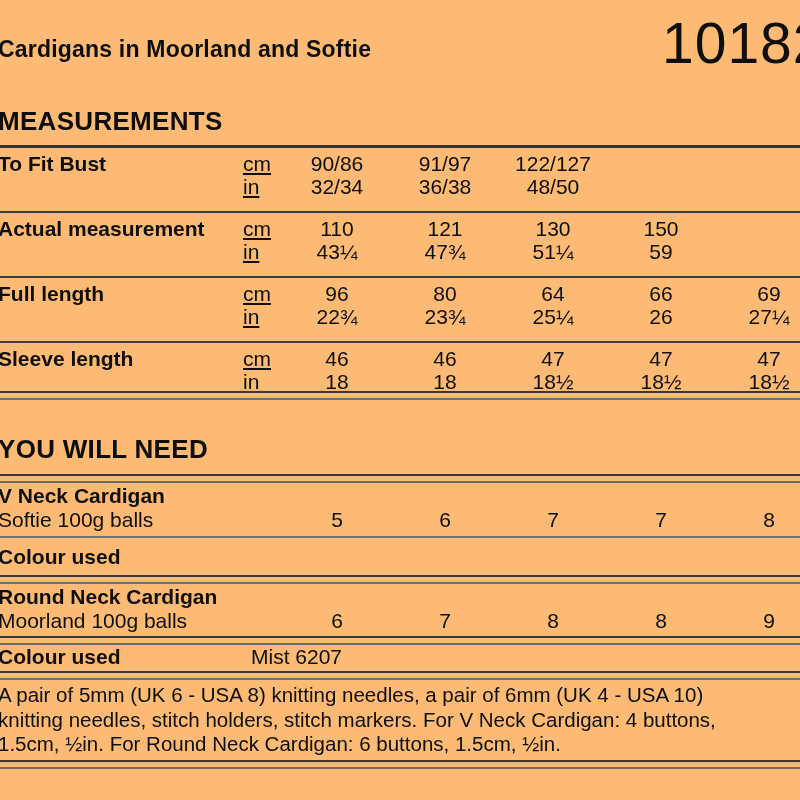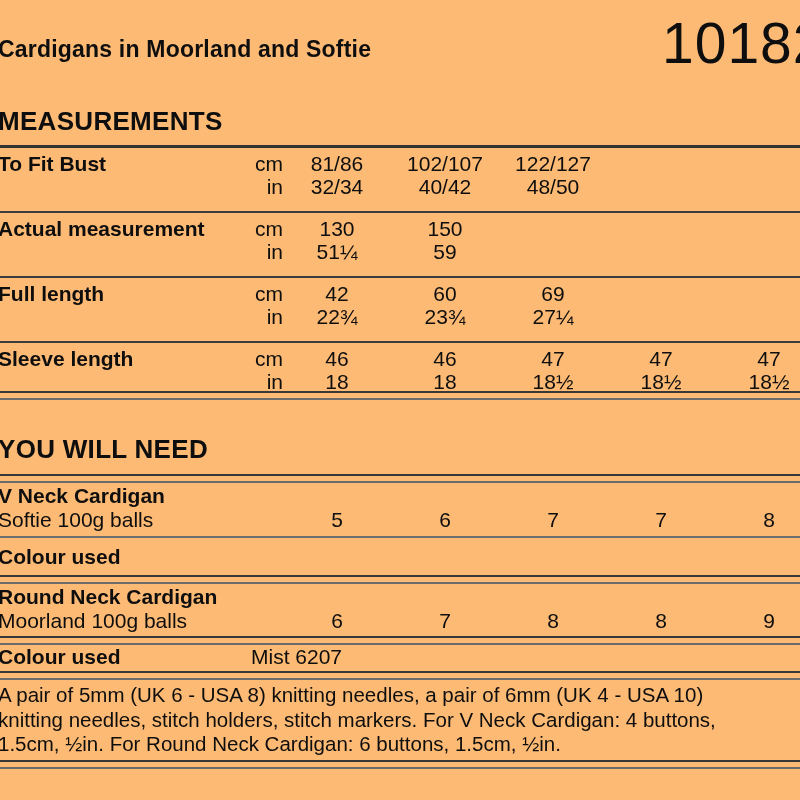--- a/index.html
+++ b/index.html
@@ -22,21 +22,21 @@
   .rule-thick{height:3px;background:#333333;}
   .rule-light{height:2px;background:#6f6f6f;}
   .rule-double{height:5px;border-top:2px solid #383838;border-bottom:2px solid #6b6b6b;background:transparent;}
 
   .r145{top:145px;}.r211{top:211px;}.r276{top:276px;}.r341{top:341px;}
   .r391{top:391px;}.r474{top:474px;}.r536{top:536px;}.r575{top:575px;}
   .r636{top:636px;}.r671{top:671px;}.r760{top:760px;}
 
   .mrow{display:grid;grid-template-columns:253px 40px repeat(5,108px);font-size:21px;line-height:23px;}
   .mrow .label{font-weight:bold;padding-left:8px;white-space:nowrap;}
-  .mrow .unit div{text-align:right;}
+  .mrow .unit div{text-align:left;text-decoration:underline;}
   .mrow .val div{text-align:center;}
   .row1{top:152px;}.row2{top:217px;}.row3{top:282px;}.row4{top:347px;}
 
   .garment-title{font-size:21px;font-weight:bold;padding-left:8px;white-space:nowrap;}
   .g1{top:484px;}.g2{top:585px;}
   .yarnrow{display:grid;grid-template-columns:293px repeat(5,108px);font-size:21px;line-height:23px;}
   .yarnrow .yarn{padding-left:8px;white-space:nowrap;}
   .yarnrow .val{text-align:center;}
   .y1{top:508px;}.y2{top:609px;}
 
@@ -58,64 +58,80 @@
     <div class="abs section-heading h-meas">MEASUREMENTS</div>
     <div class="abs rule-thick r145"></div>
 
     <div class="abs mrow row1">
       <div class="label">To Fit Bust</div>
       <div class="unit">
         <div>cm</div>
         <div>in</div>
       </div>
       <div class="val">
-        <div>81/86</div>
+        <div>90/86</div>
         <div>32/34</div>
       </div>
       <div class="val">
-        <div>102/107</div>
-        <div>40/42</div>
+        <div>91/97</div>
+        <div>36/38</div>
       </div>
       <div class="val">
         <div>122/127</div>
         <div>48/50</div>
       </div>
     </div>
     <div class="abs rule r211"></div>
 
     <div class="abs mrow row2">
       <div class="label">Actual measurement</div>
       <div class="unit">
         <div>cm</div>
         <div>in</div>
       </div>
       <div class="val">
+        <div>110</div>
+        <div>43¼</div>
+      </div>
+      <div class="val">
+        <div>121</div>
+        <div>47¾</div>
+      </div>
+      <div class="val">
         <div>130</div>
         <div>51¼</div>
       </div>
       <div class="val">
         <div>150</div>
         <div>59</div>
       </div>
     </div>
     <div class="abs rule r276"></div>
 
     <div class="abs mrow row3">
       <div class="label">Full length</div>
       <div class="unit">
         <div>cm</div>
         <div>in</div>
       </div>
       <div class="val">
-        <div>42</div>
+        <div>96</div>
         <div>22¾</div>
       </div>
       <div class="val">
-        <div>60</div>
+        <div>80</div>
         <div>23¾</div>
+      </div>
+      <div class="val">
+        <div>64</div>
+        <div>25¼</div>
+      </div>
+      <div class="val">
+        <div>66</div>
+        <div>26</div>
       </div>
       <div class="val">
         <div>69</div>
         <div>27¼</div>
       </div>
     </div>
     <div class="abs rule r341"></div>
 
     <div class="abs mrow row4">
       <div class="label">Sleeve length</div>

